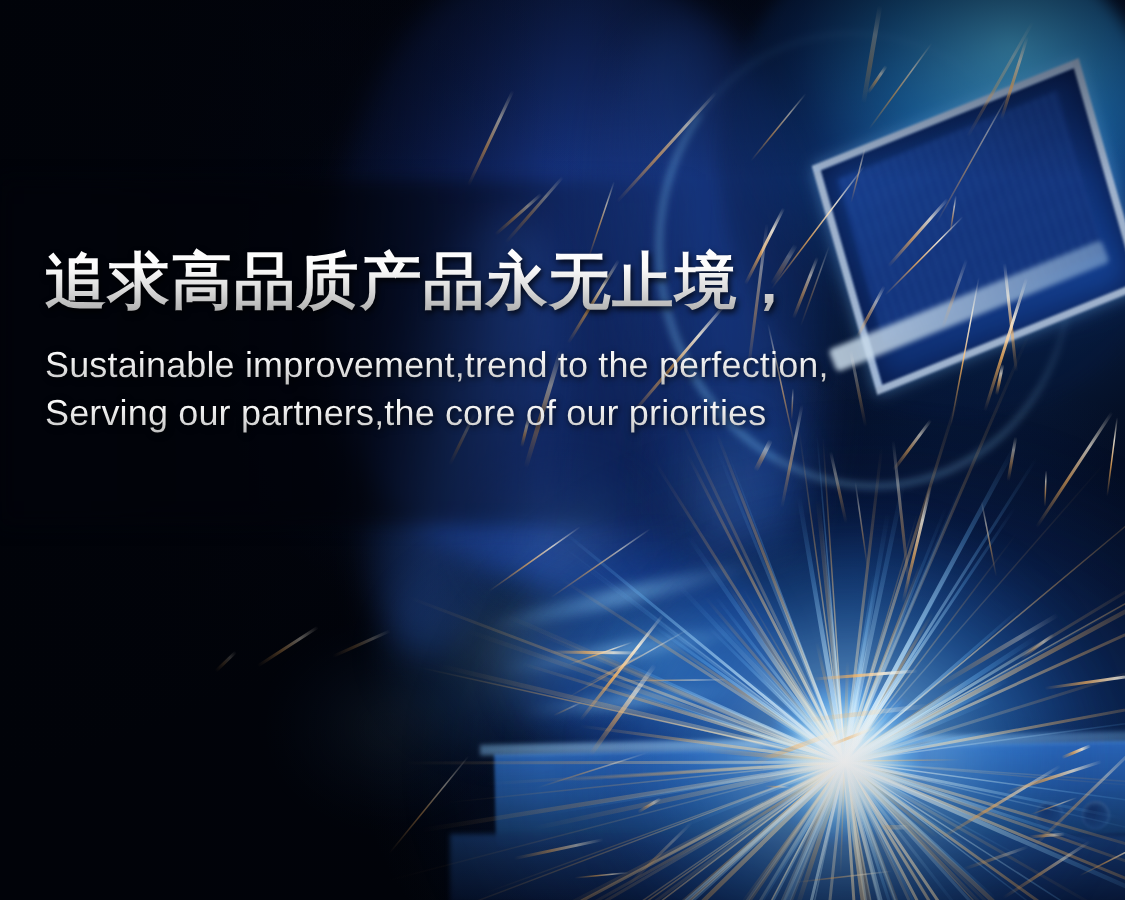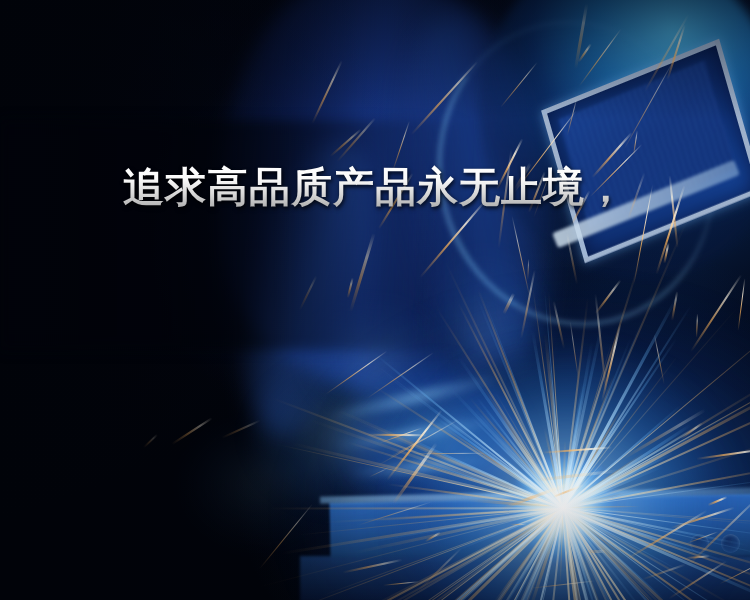--- a/index.html
+++ b/index.html
@@ -7,21 +7,20 @@
     padding: 0;
     background: #000;
   }
   #banner {
     position: relative;
     width: 750px;
     height: 600px;
     overflow: hidden;
     font-family: "Liberation Sans", "DejaVu Sans", sans-serif;
     background: #02040c;
-    text-align: center;
   }
 
   
   .photo-layer {
     position: absolute;
     inset: 0;
     pointer-events: none;
   }
 
   
@@ -625,15 +624,19 @@
         <div class="spark" style="left: 167.655px; top: 429.723px; width: 48.1499px; height: 2.3px; transform: rotate(-32.9deg); opacity: 0.72;"></div>
         <div class="spark" style="left: 141.007px; top: 439.615px; width: 19.0484px; height: 1.9px; transform: rotate(-43.8deg); opacity: 0.53;"></div>
       </div>
   </div>
 
   <div class="photo-layer vignette"></div>
   <div class="photo-layer text-scrim"></div>
 
   <div class="copy">
     <div class="cn-line">追求高品质产品永无止境，</div>
+    <div class="en-block">
+      <div class="en-line">Sustainable improvement,trend to the perfection,</div>
+      <div class="en-line">Serving our partners,the core of our priorities</div>
+    </div>
   </div>
 
 </div>
 
 </body></html>

